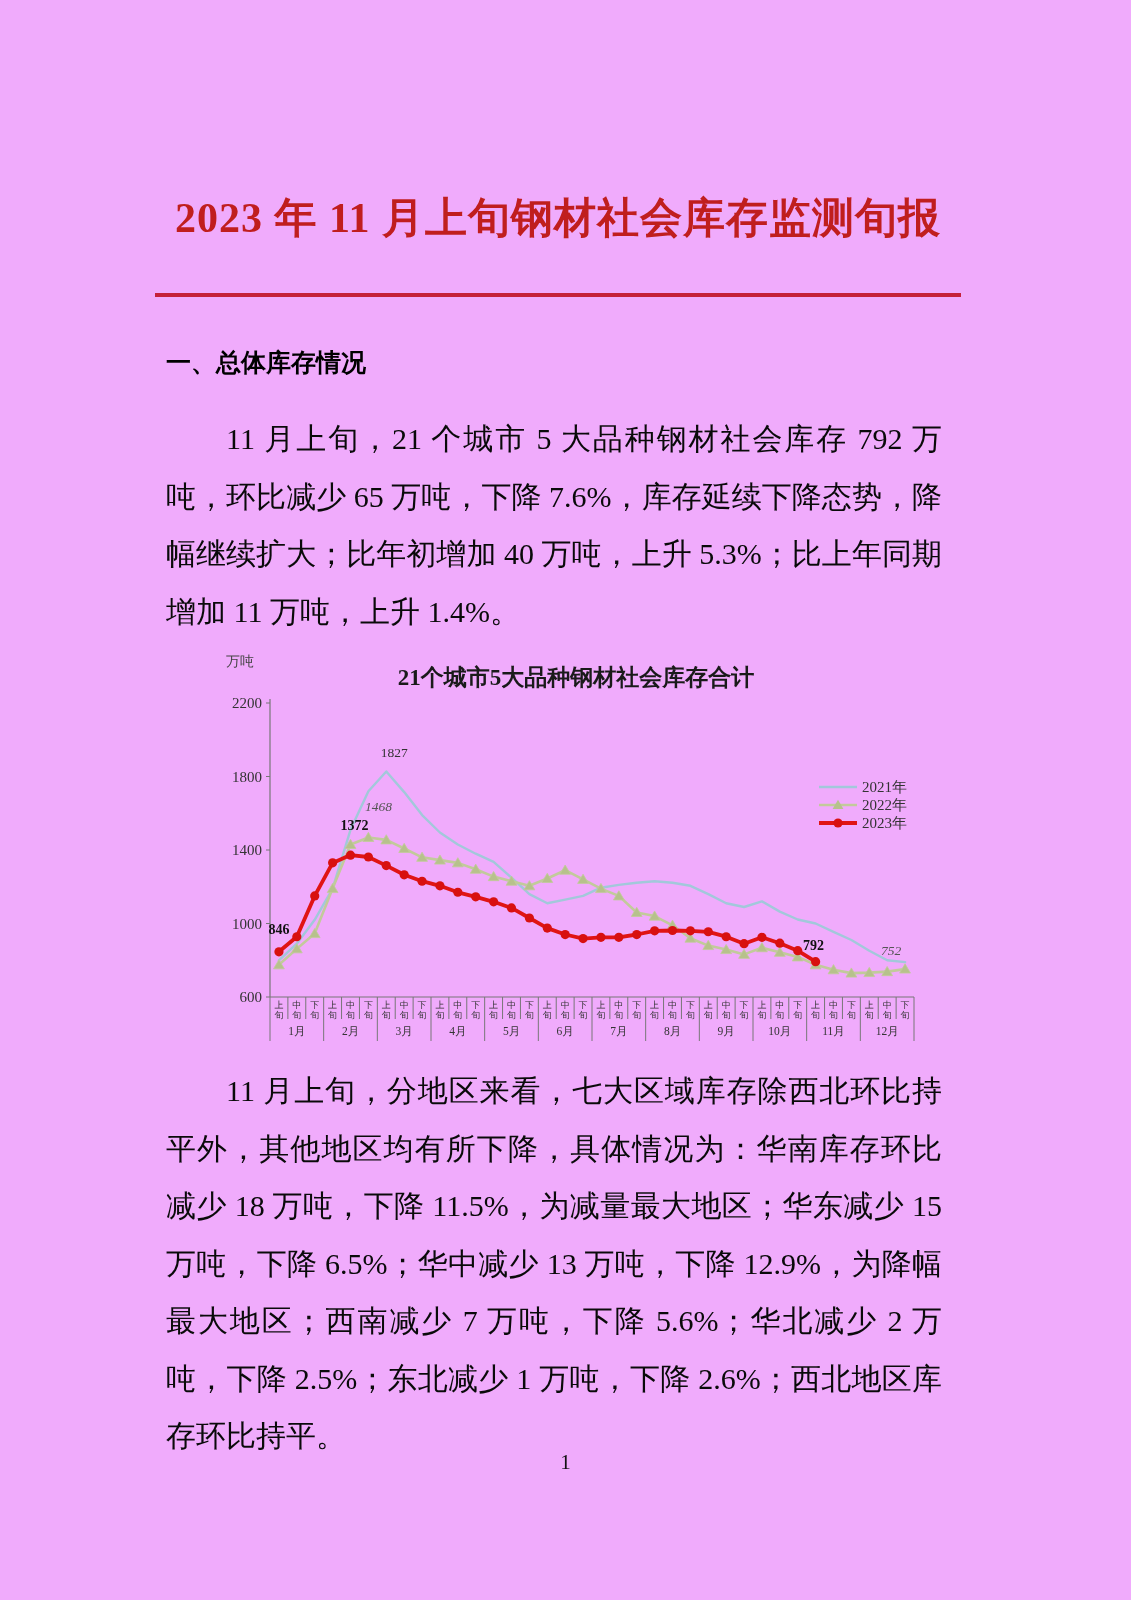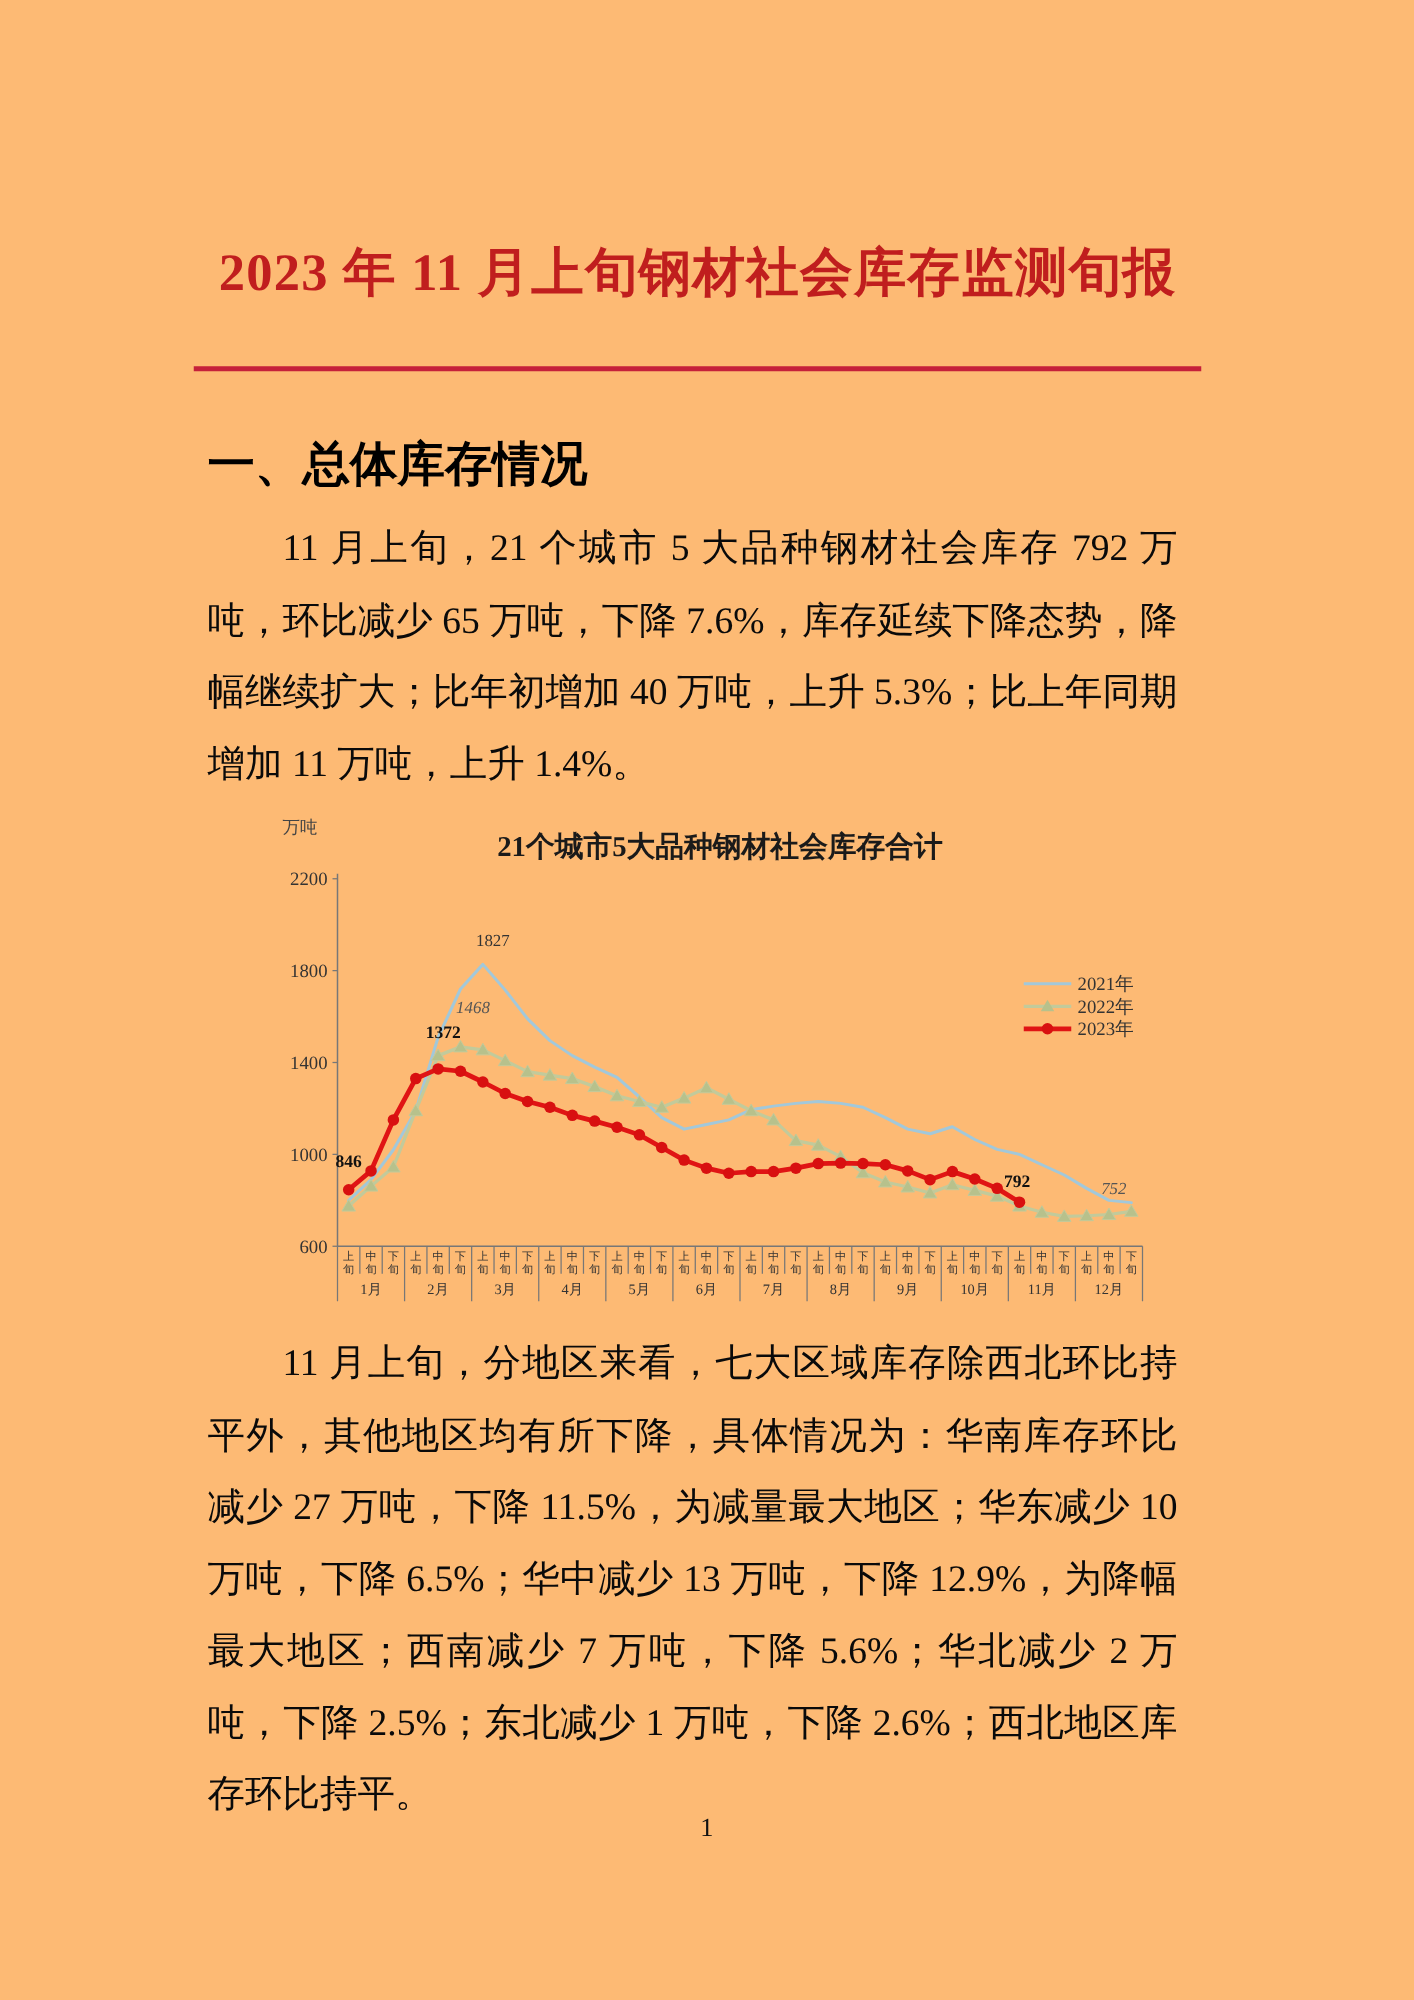--- a/index.html
+++ b/index.html
@@ -1,28 +1,28 @@
 <!DOCTYPE html>
 <html><head>
 <meta charset="utf-8">
 <style>
   html,body{margin:0;padding:0;background:#ffffff;}
   .page{
-    position:relative;width:1131px;height:1600px;background:#fdba74;overflow:hidden;
+    position:relative;width:1131px;height:1600px;background:#f0abfc;overflow:hidden;
     font-family:"Liberation Serif","DejaVu Serif",serif;color:#0a0a0a;
   }
   .doc-title{
     position:absolute;left:155px;top:190px;width:806px;text-align:center;
     font-size:42px;font-weight:bold;color:#c01e1e;white-space:nowrap;letter-spacing:1px;
   }
   .title-rule{
     position:absolute;left:155px;top:293px;width:806px;height:4px;background:#c5203a;
   }
   .sec-heading{
-    position:absolute;left:166px;top:346px;font-size:38px;font-weight:bold;color:#000;
+    position:absolute;left:166px;top:346px;font-size:25px;font-weight:bold;color:#000;
   }
   .para{
     position:absolute;left:166px;width:776px;font-size:30px;line-height:57.5px;
     text-align:justify;text-indent:60px;color:#0a0a0a;
   }
   #para1{top:410px;}
   #para2{top:1062px;}
   .chart-wrap{position:absolute;left:204px;top:648px;width:740px;height:400px;}
   .page-num{
     position:absolute;left:0;top:1450px;width:100%;text-align:center;font-size:21px;color:#111;
@@ -233,17 +233,17 @@
         <text x="658" y="144" class="cll">2021年</text>
         <line x1="615" y1="157" x2="653" y2="157" stroke="#c2ca9b" stroke-width="2.6"></line>
         <polygon points="634,151.8 628.6,161 639.4,161" fill="#b7c18c"></polygon>
         <text x="658" y="162" class="cll">2022年</text>
         <line x1="615" y1="175" x2="653" y2="175" stroke="#e01414" stroke-width="3.8"></line>
         <circle cx="634" cy="175" r="4.6" fill="#d81010"></circle>
         <text x="658" y="180" class="cll">2023年</text>
       </svg>
   </div>
 
-  <div class="para" id="para2">11 月上旬，分地区来看，七大区域库存除西北环比持平外，其他地区均有所下降，具体情况为：华南库存环比减少 27 万吨，下降 11.5%，为减量最大地区；华东减少 10 万吨，下降 6.5%；华中减少 13 万吨，下降 12.9%，为降幅最大地区；西南减少 7 万吨，下降 5.6%；华北减少 2 万吨，下降 2.5%；东北减少 1 万吨，下降 2.6%；西北地区库存环比持平。</div>
+  <div class="para" id="para2">11 月上旬，分地区来看，七大区域库存除西北环比持平外，其他地区均有所下降，具体情况为：华南库存环比减少 18 万吨，下降 11.5%，为减量最大地区；华东减少 15 万吨，下降 6.5%；华中减少 13 万吨，下降 12.9%，为降幅最大地区；西南减少 7 万吨，下降 5.6%；华北减少 2 万吨，下降 2.5%；东北减少 1 万吨，下降 2.6%；西北地区库存环比持平。</div>
 
   <div class="page-num">1</div>
 
 </div>
 
 </body></html>

